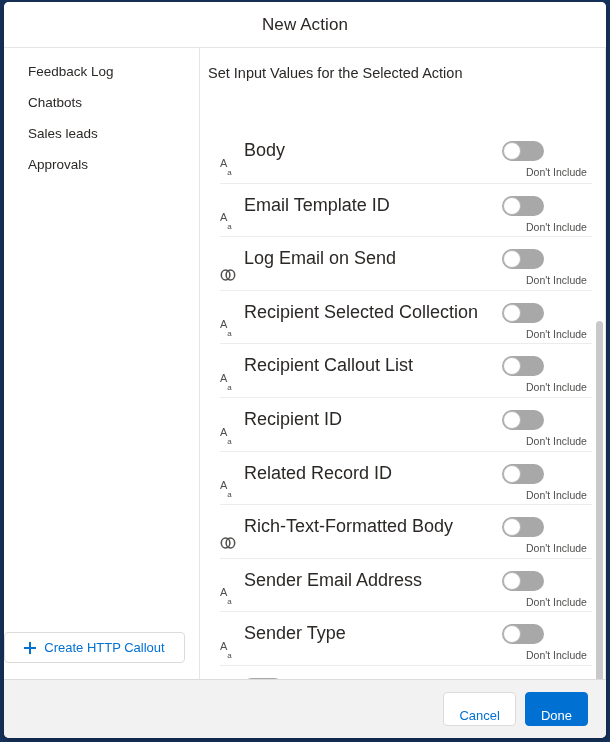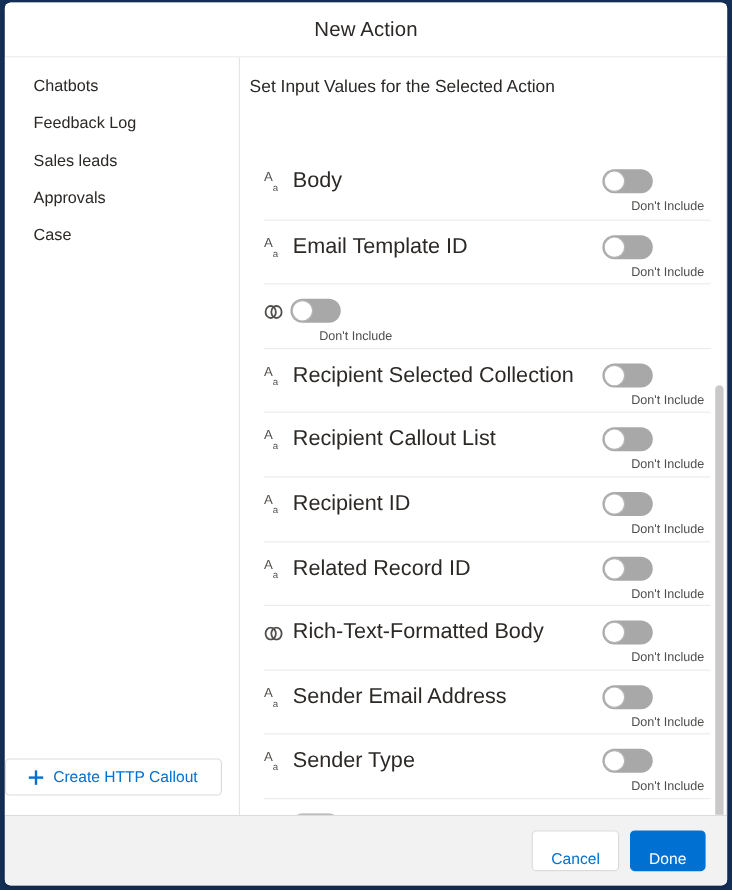--- a/index.html
+++ b/index.html
@@ -155,21 +155,21 @@
   .input-row:first-child { border-top: none; }
 
   .type-icon {
     width: 22px;
     flex: 0 0 22px;
     color: #514f4d;
     display: flex;
     align-items: center;
     justify-content: flex-start;
     height: 18px;
-    margin-top: 2px;
+    margin-top: 17px;
   }
   .icon-text {
     font-size: 11px;
     line-height: 1;
     color: #514f4d;
     letter-spacing: 0;
     white-space: nowrap;
   }
   .icon-text sub { font-size: 8px; }
 
@@ -281,34 +281,31 @@
 
   <div class="modal-header">
     <div class="modal-title">New Action</div>
   </div>
 
   <div class="modal-body">
 
     <div class="sidebar">
       <div class="sidebar-list">
         <div class="sidebar-item">
-          <span>Chatbots</span>
+          <span>Feedback Log</span>
         </div>
         <div class="sidebar-item">
-          <span>Feedback Log</span>
+          <span>Chatbots</span>
         </div>
         <div class="sidebar-item">
           <span>Sales leads</span>
         </div>
         <div class="sidebar-item">
           <span>Approvals</span>
         </div>
-        <div class="sidebar-item">
-          <span>Case</span>
-        </div>
       </div>
 
       <div class="sidebar-footer">
         <button class="callout-btn">
           <span class="plus-icon"></span>
           <span>Create HTTP Callout</span>
         </button>
       </div>
     </div>
 
@@ -341,20 +338,21 @@
                 <div class="toggle-label">Don't Include</div>
               </div>
             </div>
             <div class="input-row">
               <div class="type-icon">
                 <svg width="16" height="12" viewBox="0 0 16 12" aria-hidden="true">
                   <ellipse cx="5.6" cy="6" rx="4.3" ry="5" fill="none" stroke="#514f4d" stroke-width="1.5"></ellipse>
                   <ellipse cx="10.4" cy="6" rx="4.3" ry="5" fill="none" stroke="#514f4d" stroke-width="1.5"></ellipse>
                 </svg>
               </div>
+              <div class="field-label">Log Email on Send</div>
               <div class="toggle-cell">
                 <button class="toggle">
                   <span class="knob"></span>
                 </button>
                 <div class="toggle-label">Don't Include</div>
               </div>
             </div>
             <div class="input-row">
               <div class="type-icon">
                 <span class="icon-text"><sup style="font-size:11px;line-height:1;">A</sup><sub>a</sub></span>

